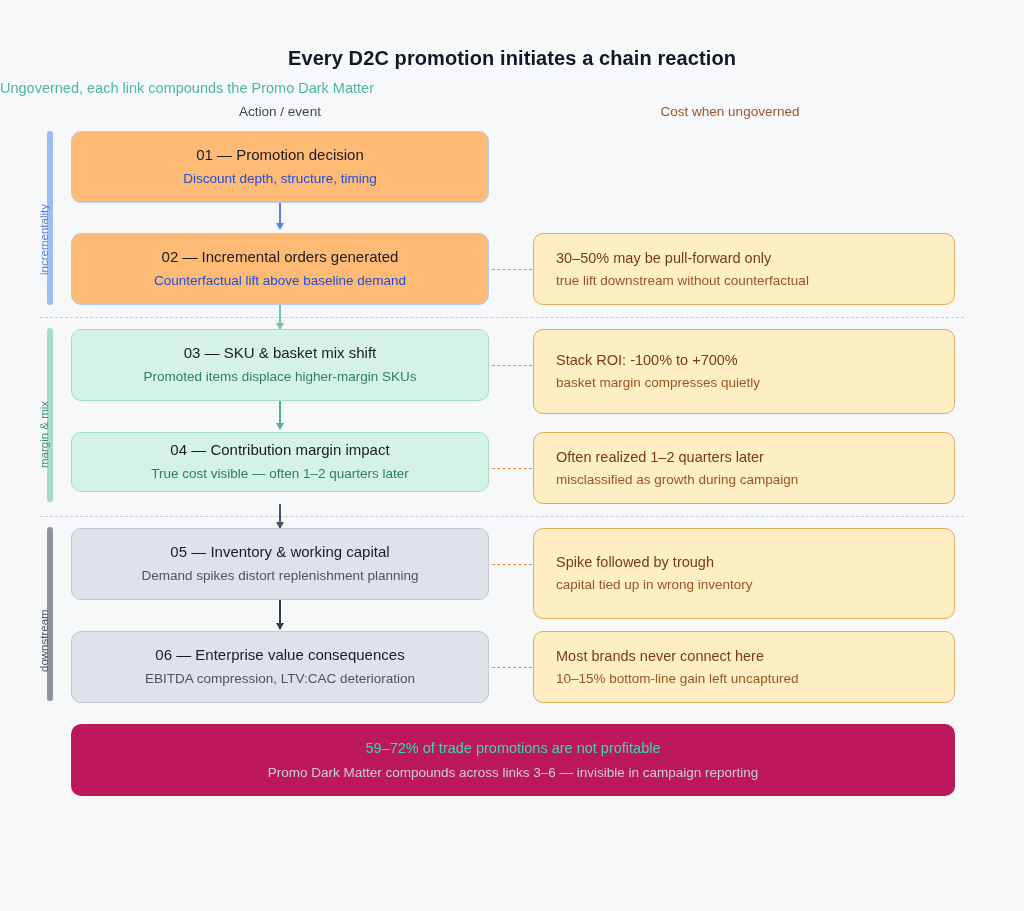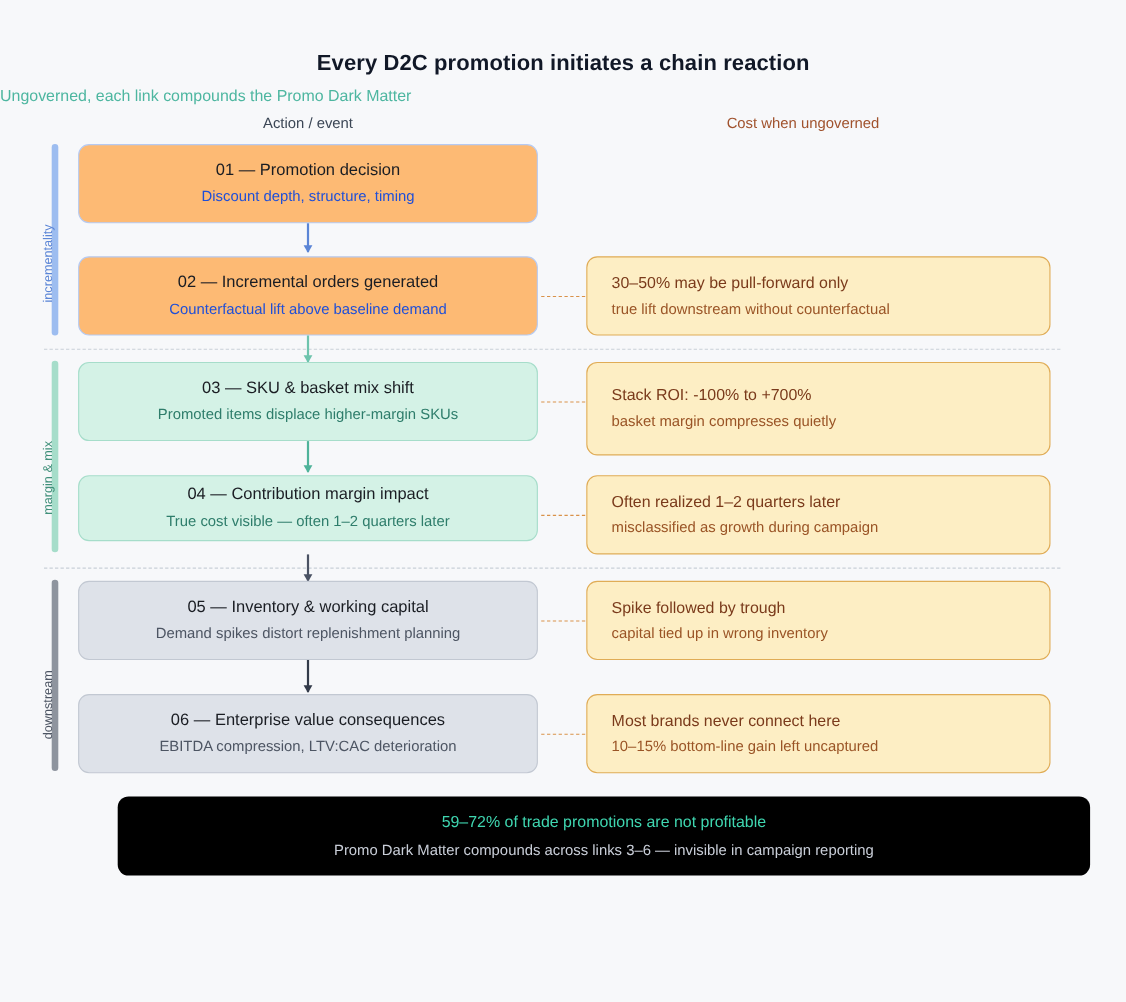--- a/index.html
+++ b/index.html
@@ -156,26 +156,25 @@
     border-top: 1.5px dashed #d9924a;
   }
 
   
   .banner {
     position: absolute;
     left: 71px;
     top: 724px;
     width: 884px;
     height: 72px;
-    background: #000000;
+    background: #be185d;
     border-radius: 10px;
     display: flex;
     flex-direction: column;
     justify-content: center;
-    margin-left: 36px;
   }
   .banner-main {
     font-size: 14.5px;
     color: #3fd6b0;
     text-align: center;
   }
   .banner-sub {
     font-size: 13.5px;
     color: #c9ced8;
     text-align: center;
@@ -244,21 +243,21 @@
     <div class="cost-sub">misclassified as growth during campaign</div>
   </div>
 
   <div class="arrow" style="top:504px; height:24px; background:#4a5263; color:#4a5263;"></div>
 
   <div class="step g-gray" style="top:528px; height:72px;">
     <div class="step-title">05 — Inventory &amp; working capital</div>
     <div class="step-sub">Demand spikes distort replenishment planning</div>
   </div>
   <div class="connector" style="top:564px;"></div>
-  <div class="cost" style="top:528px; height:72px;">
+  <div class="cost" style="top:528px; height:91px;">
     <div class="cost-title">Spike followed by trough</div>
     <div class="cost-sub">capital tied up in wrong inventory</div>
   </div>
 
   <div class="arrow" style="top:600px; height:29px; background:#333b4a; color:#333b4a;"></div>
 
   <div class="step g-gray" style="top:631px; height:72px;">
     <div class="step-title">06 — Enterprise value consequences</div>
     <div class="step-sub">EBITDA compression, LTV:CAC deterioration</div>
   </div>

